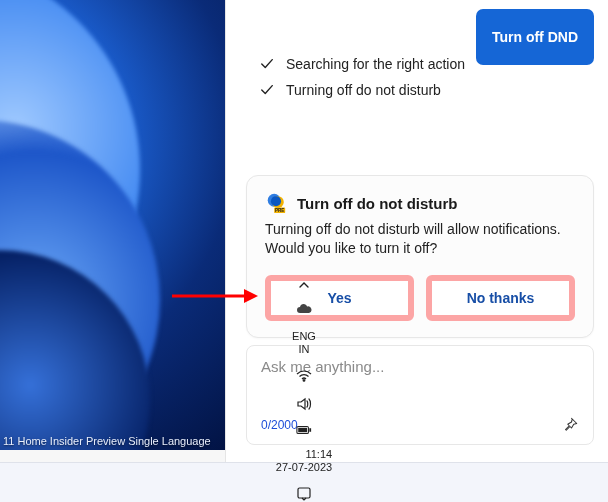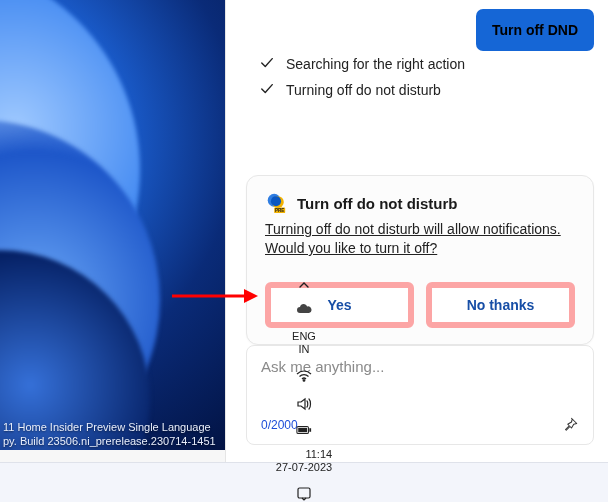--- a/index.html
+++ b/index.html
@@ -20,38 +20,38 @@
     text-shadow: 0 1px 2px rgba(0,0,0,.5); padding: 2px 3px;
   }
 
   .panel {
     position: absolute; left: 225px; top: 0; right: 0; height: 462px;
     background: #fff; border-left: 1px solid #e5e5e5;
   }
 
   .pill-btn {
     position: absolute; top: 9px; right: 14px;
-    background: #1566d6; color: #000000; border: none; border-radius: 7px;
-    font-size: 14px; font-weight: 600; padding: 13px 16px; cursor: pointer;
+    background: #1566d6; color: #ffffff; border: none; border-radius: 7px;
+    font-size: 14px; font-weight: 600; padding: 20px 16px; cursor: pointer;
   }
 
   .status-list { position: absolute; left: 34px; top: 56px; right: 20px; }
-  .status-row { display: flex; gap: 12px; font-size: 14px; color: #222; margin-bottom: 10px; }
+  .status-row { display: flex; align-items: center; gap: 12px; font-size: 14px; color: #222; margin-bottom: 10px; }
   .check { width: 14px; height: 14px; flex-shrink: 0; }
 
   .card {
     position: absolute; left: 20px; right: 14px; top: 175px;
     background: #fcfcfc; border: 1px solid #e7e7e7; border-radius: 12px;
     padding: 16px 18px 16px 18px;
     box-shadow: 0 1px 2px rgba(0,0,0,.03);
   }
   .card-head { display: flex; align-items: center; gap: 10px; margin-bottom: 6px; }
   .card-icon { width: 22px; height: 22px; position: relative; }
   .card-title { font-size: 15px; font-weight: 700; color: #1a1a1a; }
-  .card-body { font-size: 14px; color: #222; line-height: 19px; margin-bottom: 24px; text-decoration: underline; }
+  .card-body { font-size: 14px; color: #222; line-height: 19px; margin-bottom: 17px; }
   .card-actions { display: flex; gap: 12px; }
   .card-actions button {
     flex: 1; background: #fff; border: 6px solid #fca5a5; border-radius: 6px;
     color: #174ea6; font-size: 14px; font-weight: 600; padding: 9px 0; cursor: pointer;
   }
 
   .arrow {
     position: absolute; left: 170px; top: 286px; width: 88px; height: 20px; z-index: 5;
   }
 
@@ -82,21 +82,20 @@
 </style>
 </head>
 <body>
 
 <div class="desktop-strip">
   <div class="swirl s1"></div>
   <div class="swirl s2"></div>
   <div class="swirl s3"></div>
   <div class="watermark">
     <div>11 Home Insider Preview Single Language</div>
-    <div>py. Build 23506.ni_prerelease.230714-1451</div>
   </div>
 </div>
 
 <div class="panel">
 
   <button class="pill-btn">Turn off DND</button>
 
   <div class="status-list">
     <div class="status-row">
       <svg class="check" viewBox="0 0 16 16">

